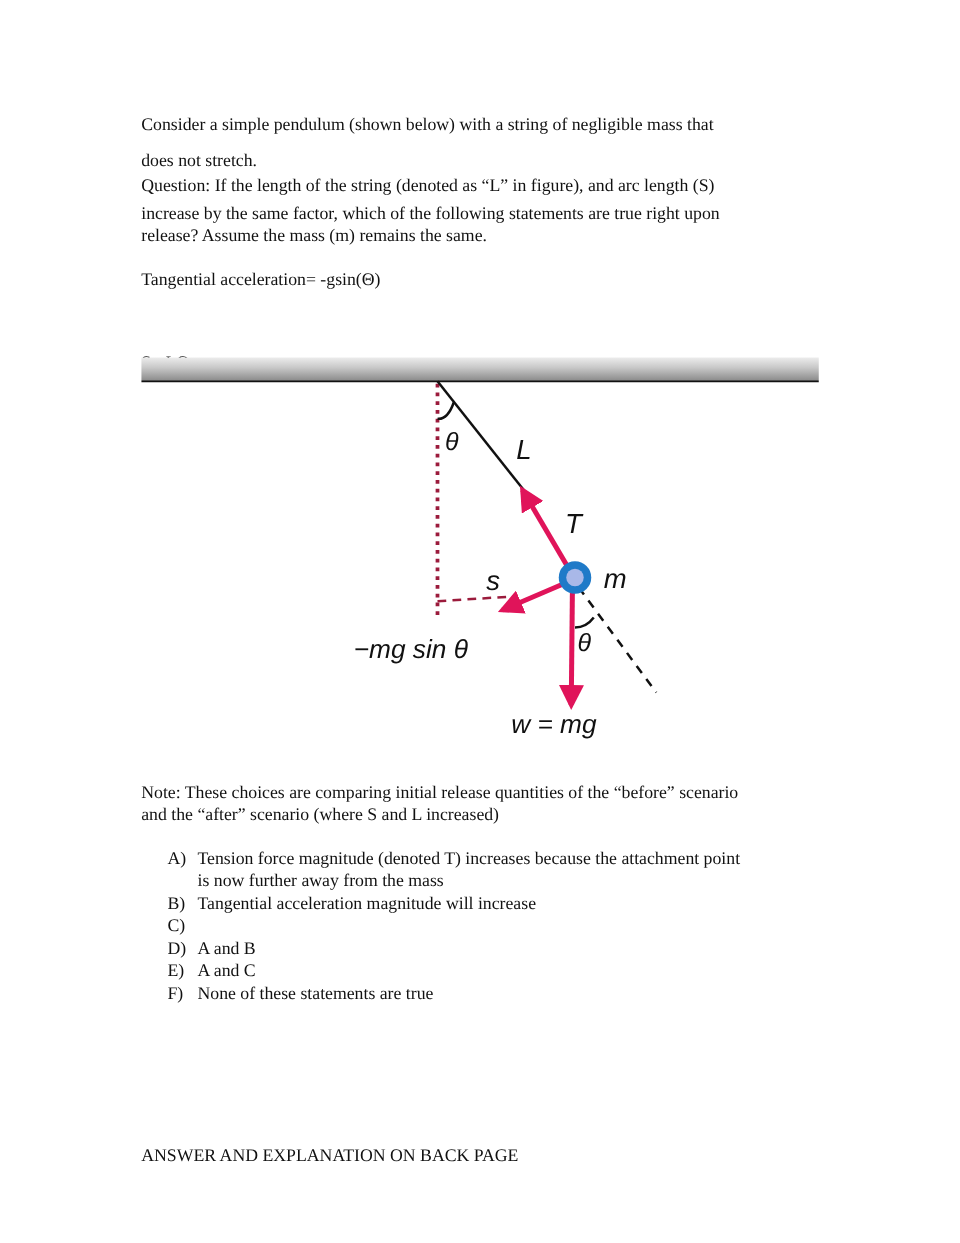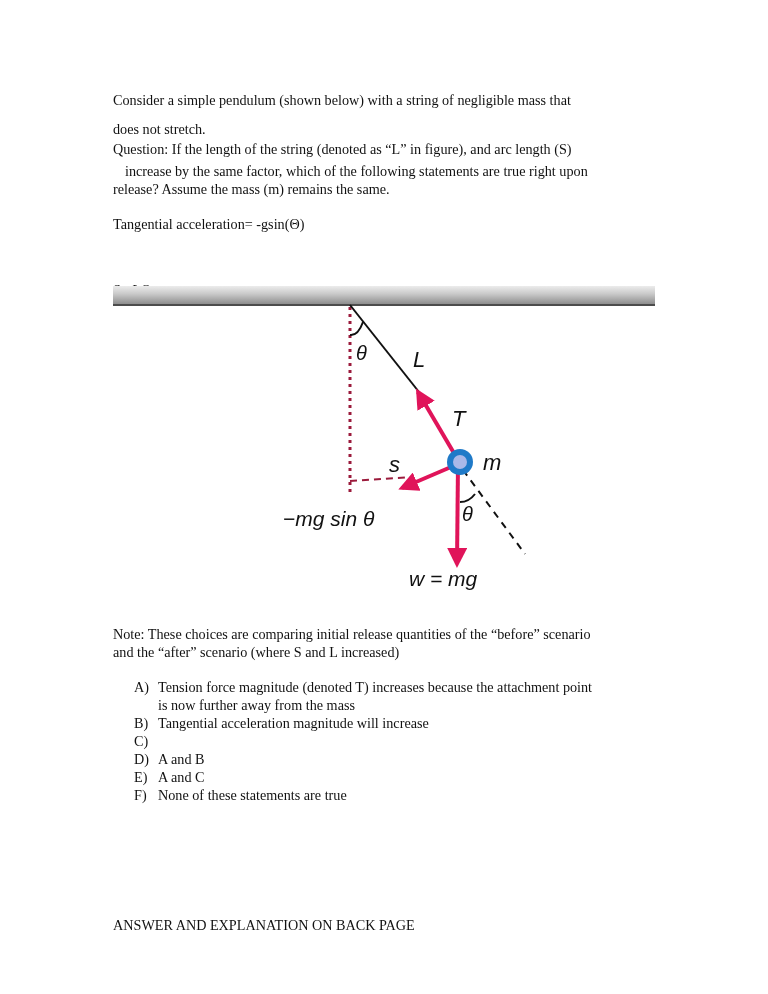--- a/index.html
+++ b/index.html
@@ -17,21 +17,21 @@
 </head>
 <body>
 
 <div>
   <div class="txt" style="top:91px;">Consider a simple pendulum (shown below) with a string of negligible mass that</div>
   <div class="txt" style="top:120px;">does not stretch.</div>
 </div>
 
 <div>
   <div class="txt" style="top:140px;">Question: If the length of the string (denoted as “L” in figure), and arc length (S)</div>
-  <div class="txt" style="top:162px;margin-left:12px;">increase by the same factor, which of the following statements are true right upon</div>
+  <div class="txt" style="top:162px;">increase by the same factor, which of the following statements are true right upon</div>
   <div class="txt" style="top:180px;">release? Assume the mass (m) remains the same.</div>
 </div>
 
 <div>
   <div class="txt" style="top:215px;">Tangential acceleration= -gsin(Θ)</div>
   <div class="txt" style="top:233px;margin-top:48px;">S= LΘ</div>
 </div>
 
 <div class="diagram">
   <svg viewBox="0 0 545 320" xmlns="http://www.w3.org/2000/svg">

